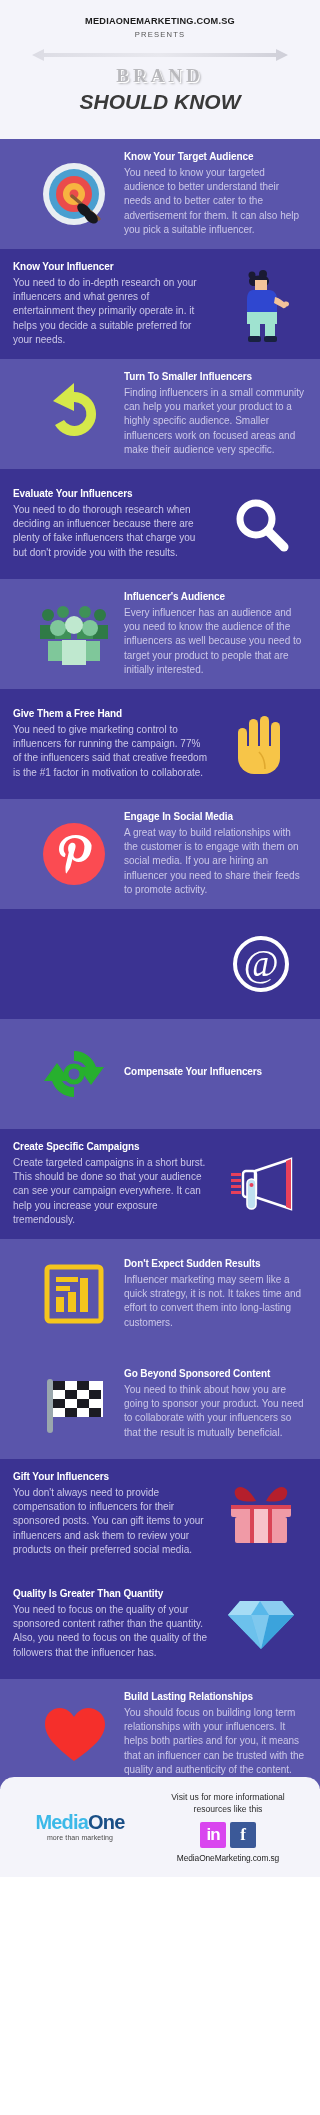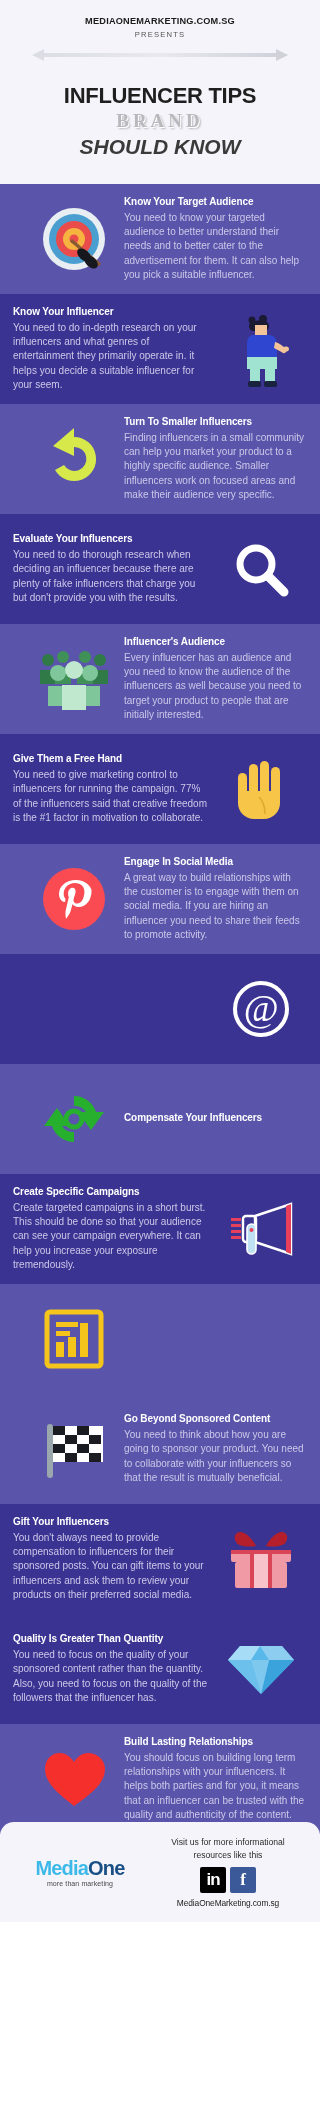--- a/index.html
+++ b/index.html
@@ -161,21 +161,21 @@
   }
   .social-badge {
     width:26px; height:26px;
     display:flex; align-items:center; justify-content:center;
     color:#ffffff;
     font-weight:bold;
     font-size:17px;
     line-height:1;
     font-family:"Liberation Sans", sans-serif;
   }
-  .badge-in { background:#000000; border-radius:2px; letter-spacing:-1px; }
+  .badge-in { background:#d946ef; border-radius:2px; letter-spacing:-1px; }
   .badge-fb { background:#3b5998; border-radius:2px; font-family:"Liberation Serif", serif; }
   .footer-url {
     font-size:8.4px;
     color:#1c1c1c;
     letter-spacing:-0.1px;
   }
 </style>
 </head>
 <body>
 
@@ -189,21 +189,20 @@
         <defs>
           <linearGradient id="argrad" x1="0" y1="0" x2="1" y2="0">
             <stop offset="0" stop-color="#dcdce4"></stop>
             <stop offset="0.5" stop-color="#e8e8ee"></stop>
             <stop offset="1" stop-color="#cfcfd8"></stop>
           </linearGradient>
         </defs>
         <polygon points="0,7 12,1 12,5 244,5 244,1 256,7 244,13 244,9 12,9 12,13" fill="url(#argrad)"></polygon>
       </svg>
     </div>
-    <div class="title-main">INFLUENCER TIPS</div>
     <div class="title-brand">BRAND</div>
     <div class="title-should">SHOULD KNOW</div>
   </div>
 
   <div class="rows" id="rows">
       <div class="row light icon-left">
         <div class="icon-cell">
           <svg width="66" height="66" viewBox="0 0 66 66">
       <circle cx="33" cy="33" r="31" fill="#e9eef2"></circle>
             <circle cx="33" cy="33" r="25" fill="#4a9fd0"></circle>
@@ -232,21 +231,21 @@
       <path d="M53 36c3-1 5 0 5 2s-2 3-4 2z" fill="#f3c39a"></path>
       <path d="M16 46h30v12H16z" fill="#9fe3d0"></path>
       <path d="M19 58h10v14H19z" fill="#9fe3d0"></path>
             <path d="M34 58h10v14H34z" fill="#9fe3d0"></path>
       <rect x="17" y="70" width="13" height="6" rx="2" fill="#19223f"></rect>
       <rect x="33" y="70" width="13" height="6" rx="2" fill="#19223f"></rect>
           </svg>
         </div>
         <div class="text-cell">
           <div class="tip-title">Know Your Influencer</div>
-          <div class="tip-body">You need to do in-depth research on your influencers and what genres of entertainment they primarily operate in. it helps you decide a suitable influencer for your seem.</div>
+          <div class="tip-body">You need to do in-depth research on your influencers and what genres of entertainment they primarily operate in. it helps you decide a suitable preferred for your needs.</div>
         </div>
       </div>
       <div class="row light icon-left">
         <div class="icon-cell">
           <svg width="62" height="62" viewBox="0 0 62 62">
       <path d="M31 9a22 22 0 1 1-19 33l9-5a12 12 0 1 0 10-18v9L10 18 31 0z" fill="#d6e84a"></path>
           </svg>
         </div>
         <div class="text-cell">
           <div class="tip-title">Turn To Smaller Influencers</div>
@@ -379,20 +378,24 @@
           <svg width="60" height="60" viewBox="0 0 60 60">
       <rect x="3" y="3" width="54" height="54" rx="3" fill="none" stroke="#f5c51c" stroke-width="5"></rect>
       <g fill="#f5c51c">
               <rect x="12" y="13" width="22" height="5"></rect>
               <rect x="12" y="22" width="14" height="5"></rect>
       <rect x="12" y="33" width="8" height="15"></rect>
               <rect x="24" y="28" width="8" height="20"></rect>
               <rect x="36" y="14" width="8" height="34"></rect>
             </g>
           </svg>
+        </div>
+        <div class="text-cell">
+          <div class="tip-title">Don't Expect Sudden Results</div>
+          <div class="tip-body">Influencer marketing may seem like a quick strategy, it is not. It takes time and effort to convert them into long-lasting customers.</div>
         </div>
       </div>
       <div class="row light icon-left">
         <div class="icon-cell">
           <svg width="70" height="62" viewBox="0 0 70 62">
       <rect x="8" y="6" width="6" height="54" rx="3" fill="#9aa7ad"></rect>
       <g>
         <rect x="14" y="8" width="50" height="36" fill="#ffffff"></rect>
         <g fill="#1b1b22">
           <rect x="14" y="8" width="12" height="9"></rect>

